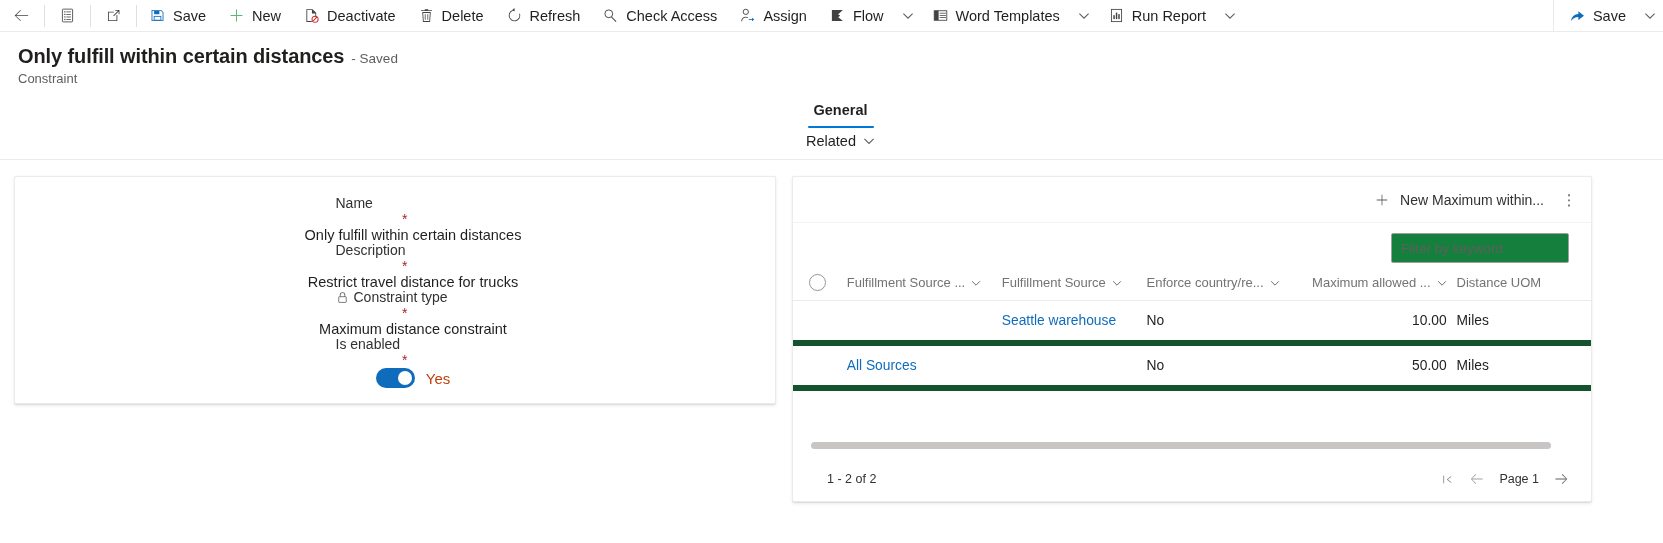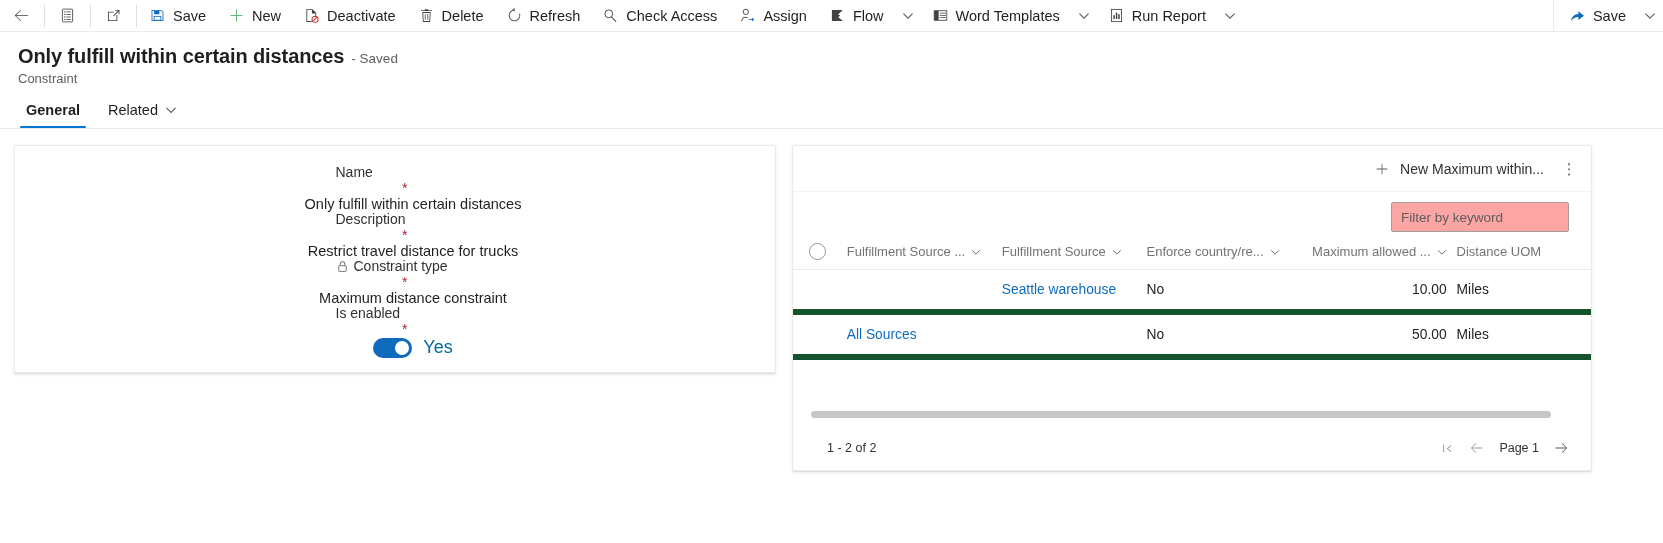--- a/index.html
+++ b/index.html
@@ -52,24 +52,25 @@
   .titlewrap { padding: 13px 0 0 18px; }
   .title-line { display: flex; align-items: baseline; gap: 7px; }
   .rec-title {
     font-size: 20px; font-weight: bold; color: #201f1e; letter-spacing: -0.1px;
   }
   .saved-state { font-size: 13.5px; color: #605e5c; }
   .entity-sub { font-size: 13px; color: #605e5c; margin-top: 3px; }
 
   
   .tabs {
-    display: flex; align-items: center; gap: 12px;
+    display: flex; align-items: center; gap: 1px;
     padding: 12px 0 0 18px;
     border-bottom: 1px solid #edebe9;
     margin-bottom: 0;
+    flex-direction: column;
   }
   .tab {
     position: relative;
     padding: 4px 8px 10px 8px;
     font-size: 14.5px;
     color: #201f1e;
     cursor: pointer;
     display: flex; align-items: center; gap: 7px;
   }
   .tab.active { font-weight: bold; }
@@ -117,21 +118,21 @@
   .toggle-wrap { display: flex; align-items: center; gap: 11px; }
   .toggle {
     width: 39px; height: 20px; border-radius: 10px;
     background: #0f6cbd; position: relative; cursor: pointer;
   }
   .toggle .knob {
     position: absolute; top: 3px; right: 3px;
     width: 14px; height: 14px; border-radius: 50%;
     background: #ffffff;
   }
-  .toggle-label { font-size: 18px; color: #0369a1; }
+  .toggle-label { font-size: 15px; color: #c2410c; }
 
   
   .grid-card {
     width: 800px;
     background: #ffffff;
     border: 1px solid #edebe9;
     border-radius: 2px;
     box-shadow: 0 0.3px 0.9px rgba(0,0,0,0.08), 0 1.6px 3.6px rgba(0,0,0,0.08);
     height: 326px;
     display: flex; flex-direction: column;
@@ -163,21 +164,21 @@
   }
   .filter-input {
     width: 178px; height: 30px;
     border: 1px solid #a19f9d;
     border-radius: 2px;
     padding: 0 9px;
     font-size: 13.5px;
     font-family: "Liberation Sans", sans-serif;
     color: #201f1e;
     outline: none;
-    background: #fca5a5;
+    background: #15803d;
   }
   .filter-input::placeholder { color: #605e5c; }
 
   table.grid { width: 100%; border-collapse: collapse; table-layout: fixed; }
   table.grid th {
     font-weight: normal;
     font-size: 13px;
     color: #737373;
     text-align: left;
     padding: 11px 10px 9px 0;

